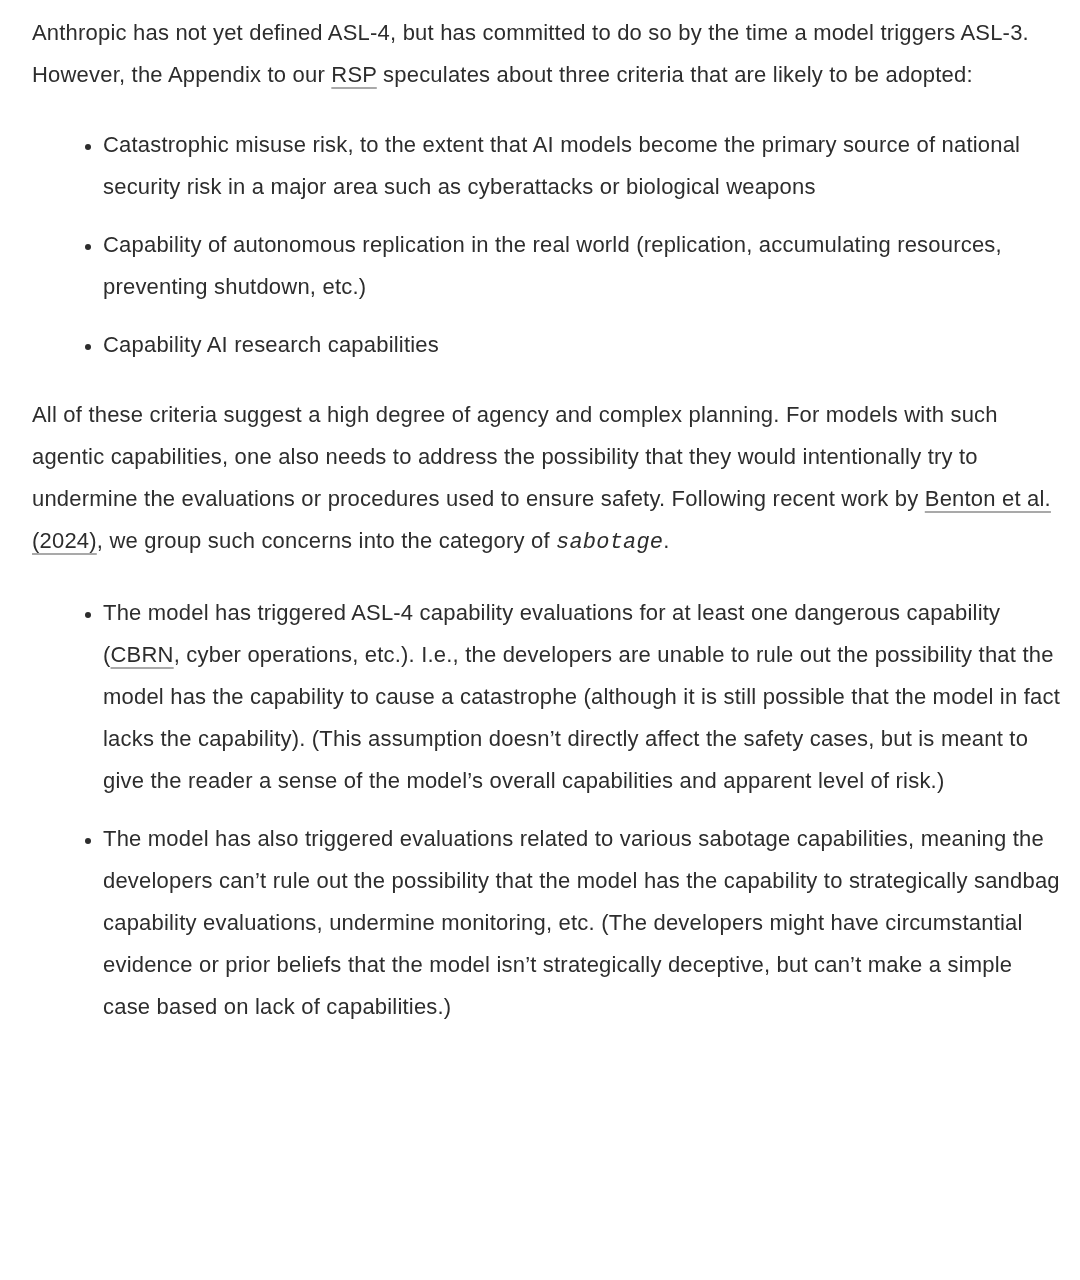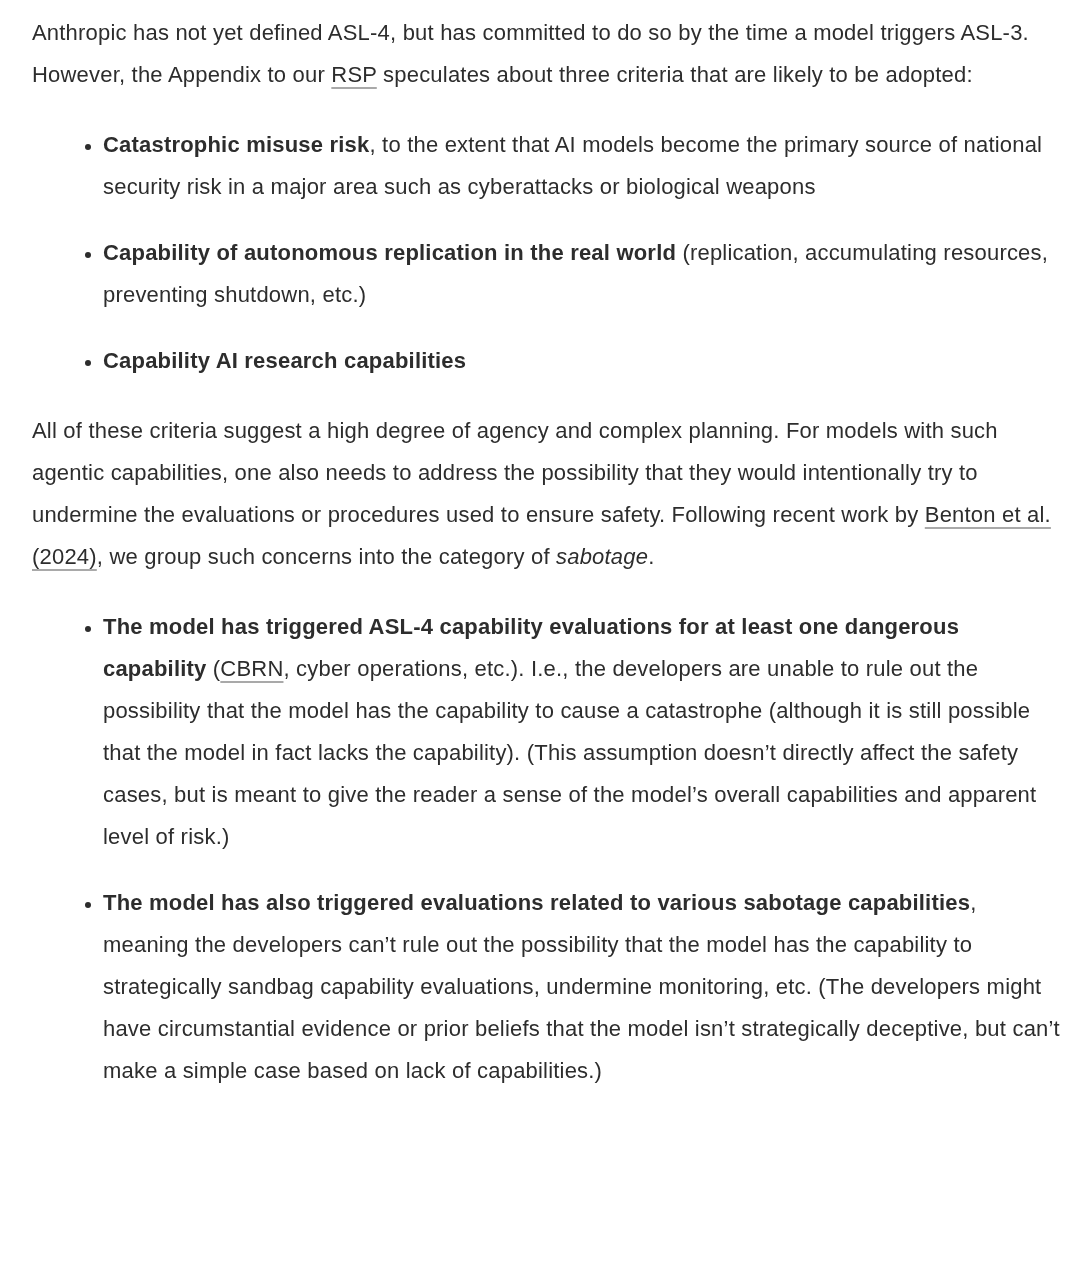--- a/index.html
+++ b/index.html
@@ -19,23 +19,23 @@
     width: 1080px;
     padding: 12px 20px 0 32px;
   }
   p.para { margin: 0 0 28px 0; }
   ul.doc-list {
     margin: 0 0 28px 0;
     padding-left: 71px;
     list-style: disc outside;
   }
   ul.doc-list li::marker { color: #2d2d2d; font-size: 19px; }
-  ul.doc-list li + li { margin-top: 24px; }
-  strong { font-weight: 700; }
-  em { font-style: italic; }
+  ul.doc-list li + li { margin-top: 16px; }
+  strong { font-weight: 400; }
+  em { font-style: italic; font-family: Liberation Mono, monospace; }
   a.doc-link {
     color: inherit;
     text-decoration: underline;
     text-decoration-color: #a9a9a9;
     text-decoration-thickness: 1.5px;
     text-underline-offset: 5px;
     cursor: pointer;
   }
 </style>
 </head>

